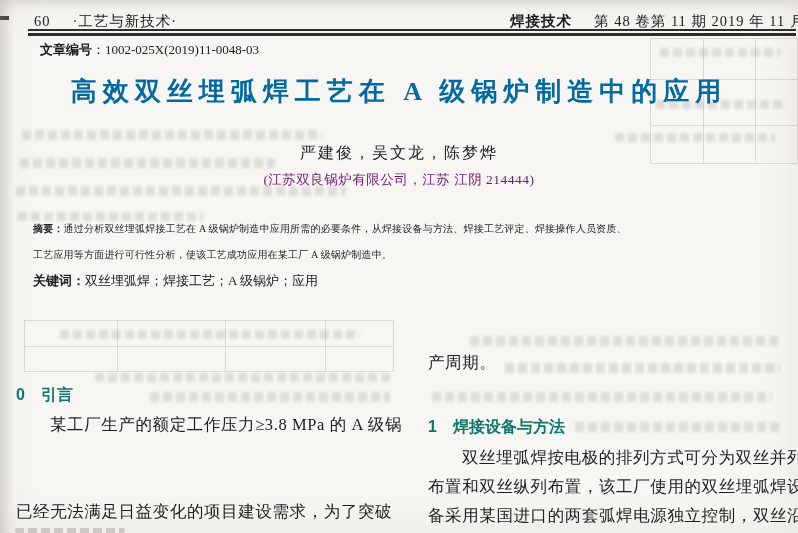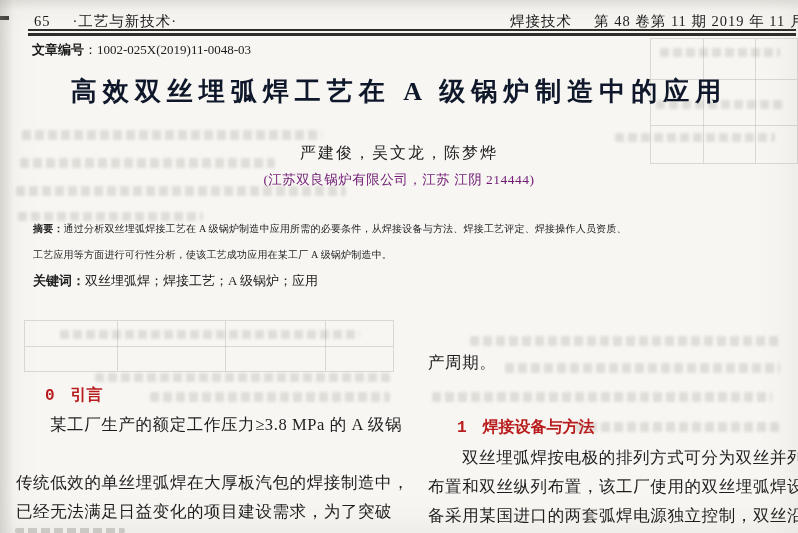--- a/index.html
+++ b/index.html
@@ -27,31 +27,31 @@
   
   .hdr{font-size:14.5px;letter-spacing:1px;white-space:nowrap;}
   .rule{background:#2f2d2b;}
   
   .meta{font-size:13px;white-space:nowrap;}
   .meta .lbl{font-weight:bold;}
   
   .title{
     width:100%;text-align:center;
     font-size:26px;font-weight:bold;letter-spacing:6px;
-    white-space:nowrap;color:#0f172a;
+    white-space:nowrap;color:#0369a1;
   }
   .authors{width:100%;text-align:center;font-size:16px;letter-spacing:2px;color:#222;}
   .affil{width:100%;text-align:center;font-size:13.5px;letter-spacing:.5px;color:#701a75;}
   
   .absline{font-size:10px;letter-spacing:.2px;white-space:nowrap;color:#222;}
   .absline .lbl{font-weight:bold;font-family:"Liberation Sans","DejaVu Sans",sans-serif;}
   .kline{font-size:13px;white-space:nowrap;color:#222;}
   .kline .lbl{font-weight:bold;font-family:"Liberation Sans","DejaVu Sans",sans-serif;}
   
-  .sect{font-size:16px;font-weight:bold;font-family:Liberation Mono, monospace;white-space:nowrap;color:#b91c1c;margin-left:29px;}
+  .sect{font-size:16px;font-weight:bold;font-family:Liberation Sans, sans-serif;white-space:nowrap;color:#0f766e;}
   .sect .num{margin-right:16px;}
   .bodyline{font-size:16.5px;letter-spacing:.6px;white-space:nowrap;color:#1e1e1e;}
   .indent{padding-left:34px;text-align:center;}
   
   .ghostbar{
     background:repeating-linear-gradient(90deg,
       rgba(130,125,118,.55) 0 9px, rgba(130,125,118,0) 9px 13px);
     filter:blur(1.4px);opacity:.38;border-radius:2px;pointer-events:none;
   }
   .ghostbox{
@@ -94,29 +94,29 @@
   <div class="abs ghostbar" style="left:470px;top:336px;width:310px;height:10px;"></div>
   <div class="abs ghostbar" style="left:505px;top:363px;width:275px;height:10px;"></div>
   <div class="abs ghostbar" style="left:432px;top:392px;width:340px;height:10px;"></div>
   <div class="abs ghostbar" style="left:575px;top:422px;width:205px;height:10px;"></div>
 
   <div class="abs ghostbar" style="left:15px;top:528px;width:110px;height:5px;opacity:.6;filter:blur(.6px);"></div>
 
   <div class="abs edge-mark" style="left:0;top:16px;width:9px;height:4px;"></div>
 
   <div class="abs hdr" style="left:34px;top:12px;">
-    <span style="margin-right:22px;">65</span><span>·工艺与新技术·</span>
+    <span style="margin-right:22px;">60</span><span>·工艺与新技术·</span>
   </div>
   <div class="abs hdr" style="left:510px;top:12px;">
-    <span style="margin-right:22px;">焊接技术</span><span>第 48 卷第 11 期 2019 年 11 月</span>
+    <span style="margin-right:22px;font-weight:bold;">焊接技术</span><span>第 48 卷第 11 期 2019 年 11 月</span>
   </div>
   <div class="abs rule" style="left:28px;top:29px;width:768px;height:1.5px;"></div>
   <div class="abs rule" style="left:28px;top:33px;width:768px;height:2.5px;"></div>
 
-  <div class="abs meta" style="left:32px;top:41px;">
+  <div class="abs meta" style="left:40px;top:41px;">
     <span class="lbl hei">文章编号</span><span>：1002-025X(2019)11-0048-03</span>
   </div>
 
   <div class="abs title" style="left:0;top:74px;">高效双丝埋弧焊工艺在 A 级锅炉制造中的应用</div>
   <div class="abs authors" style="left:0;top:143px;">严建俊，吴文龙，陈梦烨</div>
   <div class="abs affil" style="left:0;top:171px;">(江苏双良锅炉有限公司，江苏 江阴 214444)</div>
 
   <div class="abs absline" style="left:33px;top:222px;">
     <span class="lbl">摘要：</span><span>通过分析双丝埋弧焊接工艺在 A 级锅炉制造中应用所需的必要条件，从焊接设备与方法、焊接工艺评定、焊接操作人员资质、</span>
   </div>
@@ -126,21 +126,20 @@
 
   <div class="abs kline" style="left:33px;top:272px;">
     <span class="lbl">关键词：</span><span>双丝埋弧焊；焊接工艺；A 级锅炉；应用</span>
   </div>
 
 
   <div class="abs sect" style="left:16px;top:385px;">
     <span class="num">0</span><span>引言</span>
   </div>
   <div class="abs bodyline indent" style="left:16px;top:414px;">某工厂生产的额定工作压力≥3.8 MPa 的 A 级锅</div>
-  <div class="abs bodyline" style="left:16px;top:472px;">传统低效的单丝埋弧焊在大厚板汽包的焊接制造中，</div>
   <div class="abs bodyline" style="left:16px;top:501px;">已经无法满足日益变化的项目建设需求，为了突破</div>
 
   <div class="abs bodyline" style="left:428px;top:352px;">产周期。</div>
   <div class="abs sect" style="left:428px;top:417px;">
     <span class="num">1</span><span>焊接设备与方法</span>
   </div>
   <div class="abs bodyline indent" style="left:428px;top:447px;">双丝埋弧焊按电极的排列方式可分为双丝并列</div>
   <div class="abs bodyline" style="left:428px;top:476px;">布置和双丝纵列布置，该工厂使用的双丝埋弧焊设</div>
   <div class="abs bodyline" style="left:428px;top:505px;">备采用某国进口的两套弧焊电源独立控制，双丝沿</div>
 

